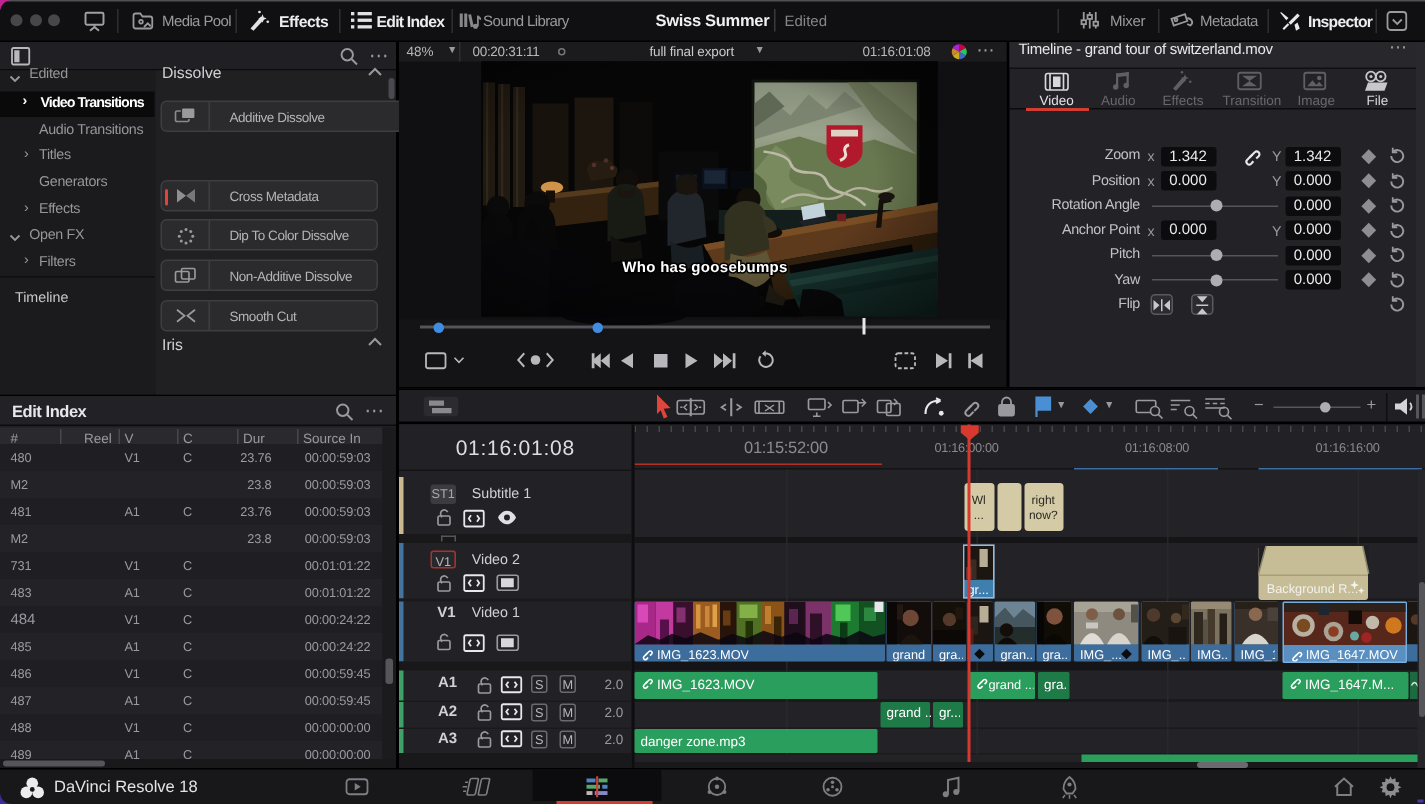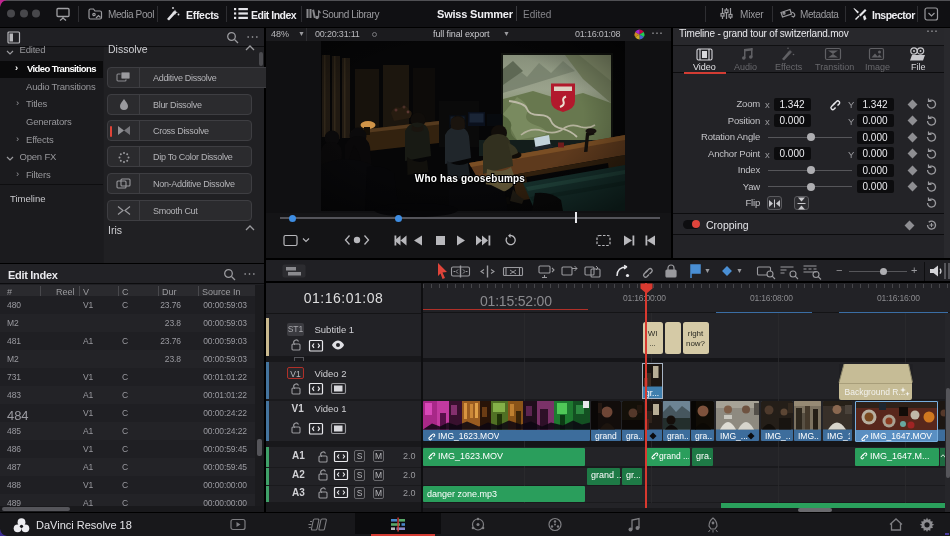--- a/index.html
+++ b/index.html
@@ -135,35 +135,28 @@
         <path d="M1 5 L5 1 L9 5"></path>
       </svg>
   <div class="abs" style="left:107px;top:38.6px;width:166px;height:21px;background:#2b2b2e;border:1px solid #3e3e42;border-radius:4px;">
       <div class="abs" style="left:31px;top:0;width:1px;height:19px;background:#3e3e42;"></div>
       <svg class="abs" style="left:8px;top:2.5px" width="16" height="14">
           <rect x="1" y="4" width="9" height="7" rx="1" fill="none" stroke="#8a8a8e" stroke-width="1.1"></rect>
           <rect x="5" y="2" width="9" height="7" rx="1" fill="#9a9a9e" stroke="#2b2b2e" stroke-width="0.8"></rect>
         </svg>
       <div class="abs" style="left:45px;top:5px;font-size:9px;letter-spacing:-0.3px;color:#b4b4b8;white-space:nowrap">Additive Dissolve</div>
     </div>
-      <div class="abs" style="left:107px;top:65.6px;width:145px;height:21px;background:#2b2b2e;border:1px solid #3e3e42;border-radius:4px;">
-      <div class="abs" style="left:31px;top:0;width:1px;height:19px;background:#3e3e42;"></div>
-      <svg class="abs" style="left:8px;top:2.5px" width="16" height="14">
-          <path d="M8 2 C9.5 4.5 12 6.5 12 9 a4 4 0 0 1-8 0 C4 6.5 6.5 4.5 8 2 z" fill="#9a9a9e"></path>
-        </svg>
-      <div class="abs" style="left:45px;top:5px;font-size:9px;letter-spacing:-0.3px;color:#b4b4b8;white-space:nowrap">Blur Dissolve</div>
-    </div>
       <div class="abs" style="left:107px;top:91.8px;width:145px;height:21px;background:#2b2b2e;border:1px solid #3e3e42;border-radius:4px;">
       <div class="abs" style="left:1.5px;top:5px;width:2px;height:11px;background:#e04438;border-radius:1px;"></div>
         <div class="abs" style="left:31px;top:0;width:1px;height:19px;background:#3e3e42;"></div>
       <svg class="abs" style="left:8px;top:2.5px" width="16" height="14">
           <path d="M2 3 L8 7.5 L2 12 z" fill="#9a9a9e" opacity="0.9"></path>
           <path d="M14 3 L8 7.5 L14 12 z" fill="#8a8a8e" opacity="0.8"></path>
         </svg>
-      <div class="abs" style="left:45px;top:5px;font-size:9px;letter-spacing:-0.3px;color:#b4b4b8;white-space:nowrap">Cross Dissolve</div>
+      <div class="abs" style="left:45px;top:5px;font-size:9px;letter-spacing:-0.3px;color:#b4b4b8;white-space:nowrap">Cross Metadata</div>
     </div>
       <div class="abs" style="left:107px;top:118.4px;width:145px;height:21px;background:#2b2b2e;border:1px solid #3e3e42;border-radius:4px;">
       <div class="abs" style="left:31px;top:0;width:1px;height:19px;background:#3e3e42;"></div>
       <svg class="abs" style="left:8px;top:2.5px" width="16" height="14">
           <circle cx="12.5" cy="7.5" r="1" fill="#9a9a9e"></circle>
           <circle cx="11.182054219965172" cy="10.681906809006486" r="1" fill="#9a9a9e"></circle>
           <circle cx="8.00020847057696" cy="11.999999995171112" r="1" fill="#9a9a9e"></circle>
           <circle cx="4.818240608781119" cy="10.682201624094622" r="1" fill="#9a9a9e"></circle>
           <circle cx="3.5000000193155474" cy="7.500416941153472" r="1" fill="#9a9a9e"></circle>
           <circle cx="4.81765097860548" cy="4.3183880333973255" r="1" fill="#9a9a9e"></circle>
@@ -446,21 +439,21 @@
   <div class="abs" style="right:190px;top:119.8px;font-size:9.5px;letter-spacing:-0.2px;color:#c2c2c6;white-space:nowrap">Anchor Point</div>
   <div class="abs" style="left:92px;top:120.8px;font-size:9.5px;color:#9a9a9e">x</div>
   <div class="abs" style="left:100.5px;top:119.3px;width:37px;height:13px;background:#0c0c0e;border-radius:2px;color:#ececf0;font-size:10px;text-align:center;line-height:13px">0.000</div>
   <div class="abs" style="left:175px;top:120.8px;font-size:9.5px;color:#9a9a9e">Y</div>
   <div class="abs" style="left:183.5px;top:119.3px;width:37px;height:13px;background:#0c0c0e;border-radius:2px;color:#ececf0;font-size:10px;text-align:center;line-height:13px">0.000</div>
   <div class="abs" style="left:235.5px;top:122.3px;width:7px;height:7px;background:#8e8e92;transform:rotate(45deg)"></div>
   <svg class="abs" style="left:252px;top:119.8px" width="12" height="12" stroke="#9a9a9e" fill="none" stroke-width="1.3">
         <path d="M2.5 6 a4 4 0 1 0 1.2-2.8"></path>
         <path d="M3.5 0.5 v3 h3" stroke-width="1.2"></path>
       </svg>
-  <div class="abs" style="right:190px;top:136.3px;font-size:9.5px;letter-spacing:-0.2px;color:#c2c2c6;white-space:nowrap">Index</div>
+  <div class="abs" style="right:190px;top:136.3px;font-size:9.5px;letter-spacing:-0.2px;color:#c2c2c6;white-space:nowrap">Pitch</div>
   <div class="abs" style="left:95px;top:141.5px;width:84px;height:1.5px;background:#56565a"></div>
   <div class="abs" style="left:133.5px;top:138.3px;width:8px;height:8px;border-radius:50%;background:#aeaeb2"></div>
   <div class="abs" style="left:183.5px;top:135.8px;width:37px;height:13px;background:#0c0c0e;border-radius:2px;color:#ececf0;font-size:10px;text-align:center;line-height:13px">0.000</div>
   <div class="abs" style="left:235.5px;top:138.8px;width:7px;height:7px;background:#8e8e92;transform:rotate(45deg)"></div>
   <svg class="abs" style="left:252px;top:136.3px" width="12" height="12" stroke="#9a9a9e" fill="none" stroke-width="1.3">
         <path d="M2.5 6 a4 4 0 1 0 1.2-2.8"></path>
         <path d="M3.5 0.5 v3 h3" stroke-width="1.2"></path>
       </svg>
   <div class="abs" style="right:190px;top:152.5px;font-size:9.5px;letter-spacing:-0.2px;color:#c2c2c6;white-space:nowrap">Yaw</div>
   <div class="abs" style="left:95px;top:157.7px;width:84px;height:1.5px;background:#56565a"></div>
@@ -482,31 +475,20 @@
   <svg class="abs" style="left:124px;top:170.3px" width="9" height="11" fill="#c8c8cc">
         <rect x="0.5" y="5" width="8" height="1"></rect>
         <path d="M1 0 L8 0 L4.5 4 z" transform="translate(0,-0.5)"></path>
         <path d="M1 11 L8 11 L4.5 7 z" transform="translate(0,0.5)"></path>
       </svg>
   <svg class="abs" style="left:252px;top:169.3px" width="12" height="12" stroke="#9a9a9e" fill="none" stroke-width="1.3">
         <path d="M2.5 6 a4 4 0 1 0 1.2-2.8"></path>
         <path d="M3.5 0.5 v3 h3" stroke-width="1.2"></path>
       </svg>
 
-  <div class="abs" style="left:0;top:184.5px;width:277px;height:22px;background:#242428;border-top:1.5px solid #0c0c0e;border-bottom:1px solid #0c0c0e;">
-    <div class="abs" style="left:10px;top:6px;width:17px;height:9px;background:#0e0e10;border-radius:5px">
-          <div class="abs" style="left:8.5px;top:0.5px;width:8px;height:8px;border-radius:50%;background:#e0453c"></div>
-        </div>
-    <div class="abs" style="left:33px;top:5.5px;font-size:10.5px;color:#e4e4e8">Cropping</div>
-    <div class="abs" style="left:233px;top:8px;width:7px;height:7px;background:#8e8e92;transform:rotate(45deg)"></div>
-    <svg class="abs" style="left:252px;top:5px" width="12" height="12" stroke="#9a9a9e" fill="none" stroke-width="1.3">
-          <path d="M2.5 6 a4 4 0 1 0 1.2-2.8"></path>
-          <path d="M6.5 4 v4 M4.5 6 h4" stroke-width="1"></path>
-        </svg>
-  </div>
   <div class="abs" style="left:271px;top:0;width:6px;height:230px;background:#29292d;"></div>
 </div>
 
 <div class="abs" style="left:266px;top:259px;width:684px;height:23px;background:#202024;border-top:1px solid #000;border-bottom:1px solid #000;">
   <svg class="abs" style="left:16px;top:4px" width="24" height="14" fill="#9a9a9e">
     <rect x="0.5" y="0.5" width="23" height="13" rx="2" fill="#2c2c30"></rect>
     <rect x="4" y="3" width="10" height="3.5" fill="#8a8a8e"></rect>
         <rect x="6" y="8" width="13" height="3.5" fill="#8a8a8e"></rect>
   </svg>
   <svg class="abs" style="left:170px;top:3px" width="13" height="16" fill="#e0443a">
@@ -668,21 +650,21 @@
         <div class="abs" style="left:609.6px;top:1px;width:1px;height:4px;background:#46464a"></div>
         <div class="abs" style="left:617.5px;top:1px;width:1px;height:4px;background:#46464a"></div>
         <div class="abs" style="left:625.5px;top:1px;width:1px;height:4px;background:#46464a"></div>
         <div class="abs" style="left:633.4px;top:1px;width:1px;height:4px;background:#46464a"></div>
         <div class="abs" style="left:641.3px;top:1px;width:1px;height:4px;background:#46464a"></div>
         <div class="abs" style="left:649.3px;top:1px;width:1px;height:4px;background:#46464a"></div>
         <div class="abs" style="left:657.2px;top:1px;width:1px;height:4px;background:#46464a"></div>
         <div class="abs" style="left:665.2px;top:1px;width:1px;height:4px;background:#46464a"></div>
         <div class="abs" style="left:673.1px;top:1px;width:1px;height:4px;background:#46464a"></div>
         <div class="abs" style="left:681.0px;top:1px;width:1px;height:4px;background:#46464a"></div>
-<div class="abs" style="left:214px;top:10px;font-size:14px;letter-spacing:-0.2px;color:#8a8a8e">01:15:52:00</div>
+<div class="abs" style="left:230px;top:10px;font-size:11px;letter-spacing:-0.2px;color:#8a8a8e">01:15:52:00</div>
 <div class="abs" style="left:357px;top:10px;font-size:8.5px;letter-spacing:-0.2px;color:#8a8a8e">01:16:00:00</div>
 <div class="abs" style="left:484px;top:10px;font-size:8.5px;letter-spacing:-0.2px;color:#8a8a8e">01:16:08:00</div>
 <div class="abs" style="left:611px;top:10px;font-size:8.5px;letter-spacing:-0.2px;color:#8a8a8e">01:16:16:00</div>
 </div>
 <div class="abs" style="left:157px;top:25.5px;width:165px;height:1.5px;background:#b03028"></div>
 <div class="abs" style="left:450px;top:28.5px;width:96px;height:1.5px;background:#3a6ea5"></div>
 <div class="abs" style="left:573px;top:28.5px;width:109px;height:1.5px;background:#3a6ea5"></div>
 <div class="abs" style="left:0;top:0;width:155px;height:229px;background:#222226"></div>
 <div class="abs" style="left:155px;top:0;width:2px;height:229px;background:#0e0e10"></div>
 <div class="abs" style="left:0;top:15px;width:155px;text-align:center;font-size:14px;color:#dededf;letter-spacing:0.5px;transform:translateY(-50%)">01:16:01:08</div>
@@ -1118,21 +1100,21 @@
 <div class="abs" style="left:122px;top:4px;font-size:8.5px;letter-spacing:-0.1px;color:#9a9aa0">C</div>
 <div class="abs" style="left:190px;top:4px;width:57px;text-align:right;font-size:8.5px;letter-spacing:-0.1px;color:#9a9aa0">00:01:01:22</div>
 </div>
 <div class="abs dots" style="left:0;top:122px;width:255px;height:18px;background:#232327">
 <div class="abs" style="left:7px;top:4px;font-size:8.5px;letter-spacing:-0.1px;color:#9a9aa0">483</div>
 <div class="abs" style="left:83px;top:4px;font-size:8.5px;letter-spacing:-0.1px;color:#9a9aa0">A1</div>
 <div class="abs" style="left:122px;top:4px;font-size:8.5px;letter-spacing:-0.1px;color:#9a9aa0">C</div>
 <div class="abs" style="left:190px;top:4px;width:57px;text-align:right;font-size:8.5px;letter-spacing:-0.1px;color:#9a9aa0">00:01:01:22</div>
 </div>
 <div class="abs dots" style="left:0;top:140px;width:255px;height:18px;background:#1f1f23">
-<div class="abs" style="left:7px;top:4px;font-size:13px;letter-spacing:-0.1px;color:#9a9aa0">484</div>
+<div class="abs" style="left:7px;top:4px;font-size:10px;letter-spacing:-0.1px;color:#9a9aa0">484</div>
 <div class="abs" style="left:83px;top:4px;font-size:8.5px;letter-spacing:-0.1px;color:#9a9aa0">V1</div>
 <div class="abs" style="left:122px;top:4px;font-size:8.5px;letter-spacing:-0.1px;color:#9a9aa0">C</div>
 <div class="abs" style="left:190px;top:4px;width:57px;text-align:right;font-size:8.5px;letter-spacing:-0.1px;color:#9a9aa0">00:00:24:22</div>
 </div>
 <div class="abs dots" style="left:0;top:158px;width:255px;height:18px;background:#232327">
 <div class="abs" style="left:7px;top:4px;font-size:8.5px;letter-spacing:-0.1px;color:#9a9aa0">485</div>
 <div class="abs" style="left:83px;top:4px;font-size:8.5px;letter-spacing:-0.1px;color:#9a9aa0">A1</div>
 <div class="abs" style="left:122px;top:4px;font-size:8.5px;letter-spacing:-0.1px;color:#9a9aa0">C</div>
 <div class="abs" style="left:190px;top:4px;width:57px;text-align:right;font-size:8.5px;letter-spacing:-0.1px;color:#9a9aa0">00:00:24:22</div>
 </div>

